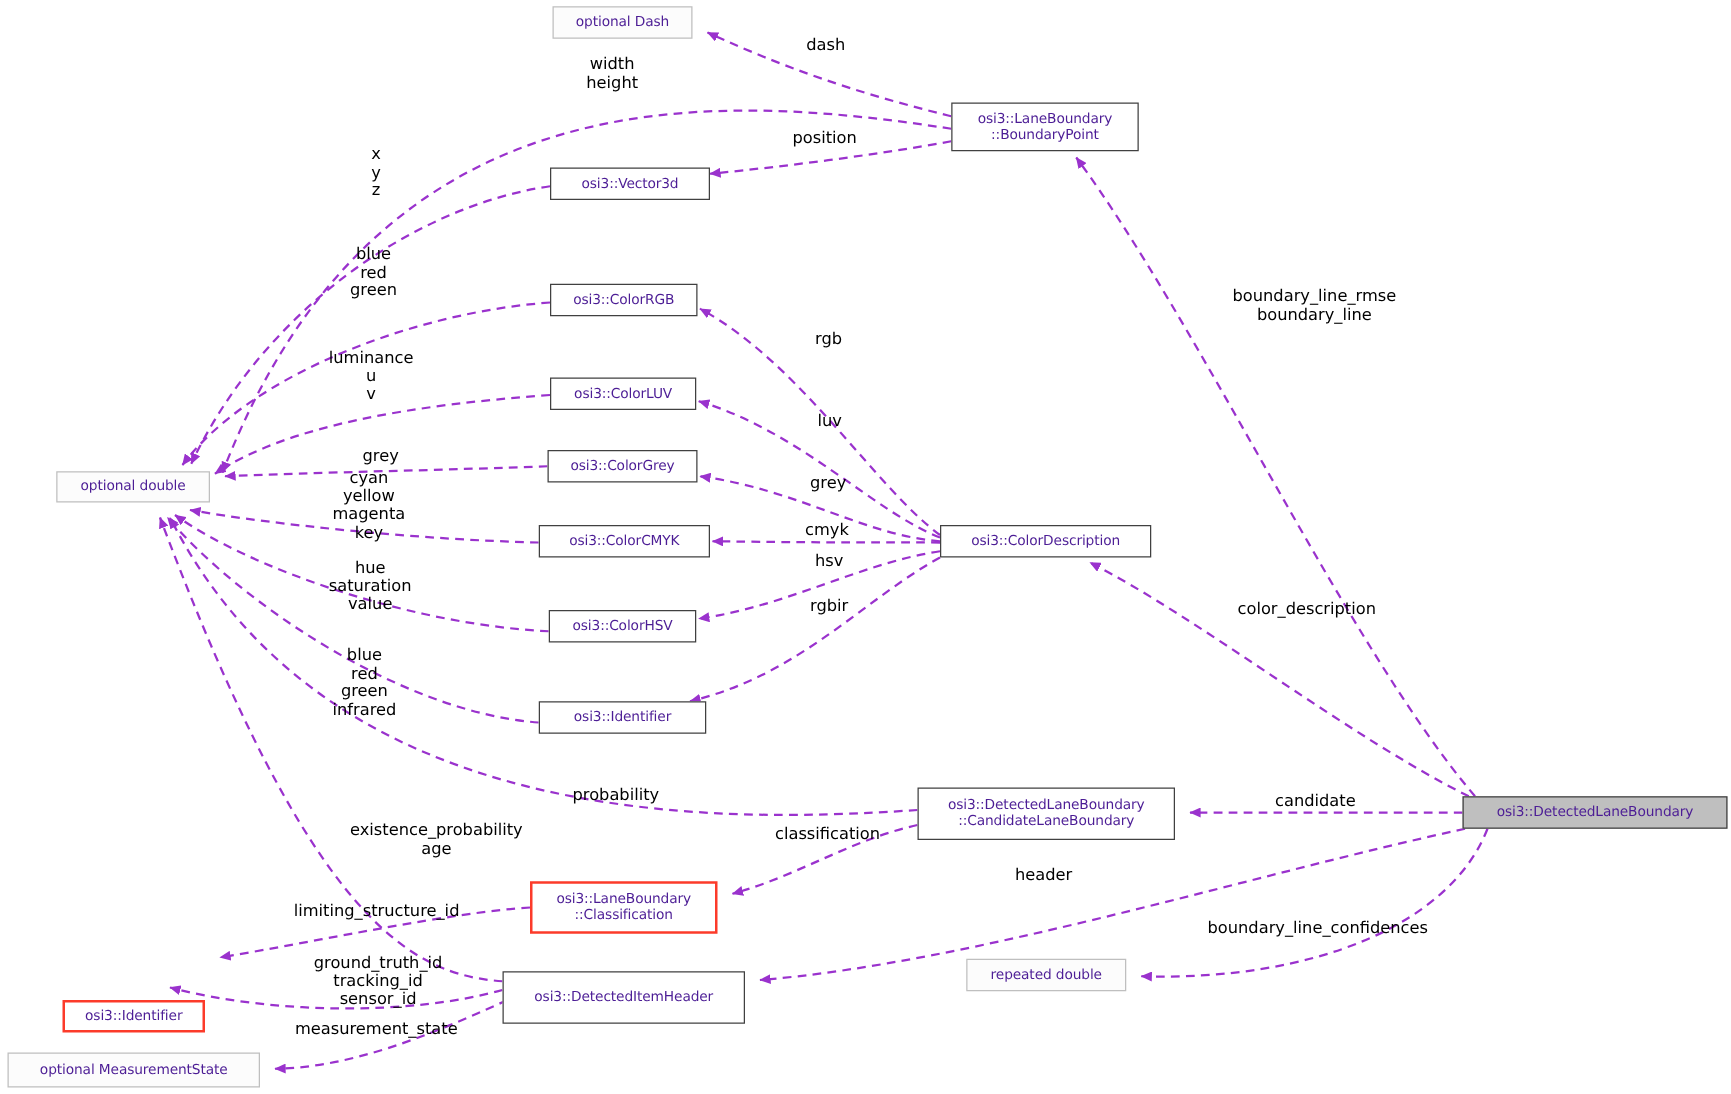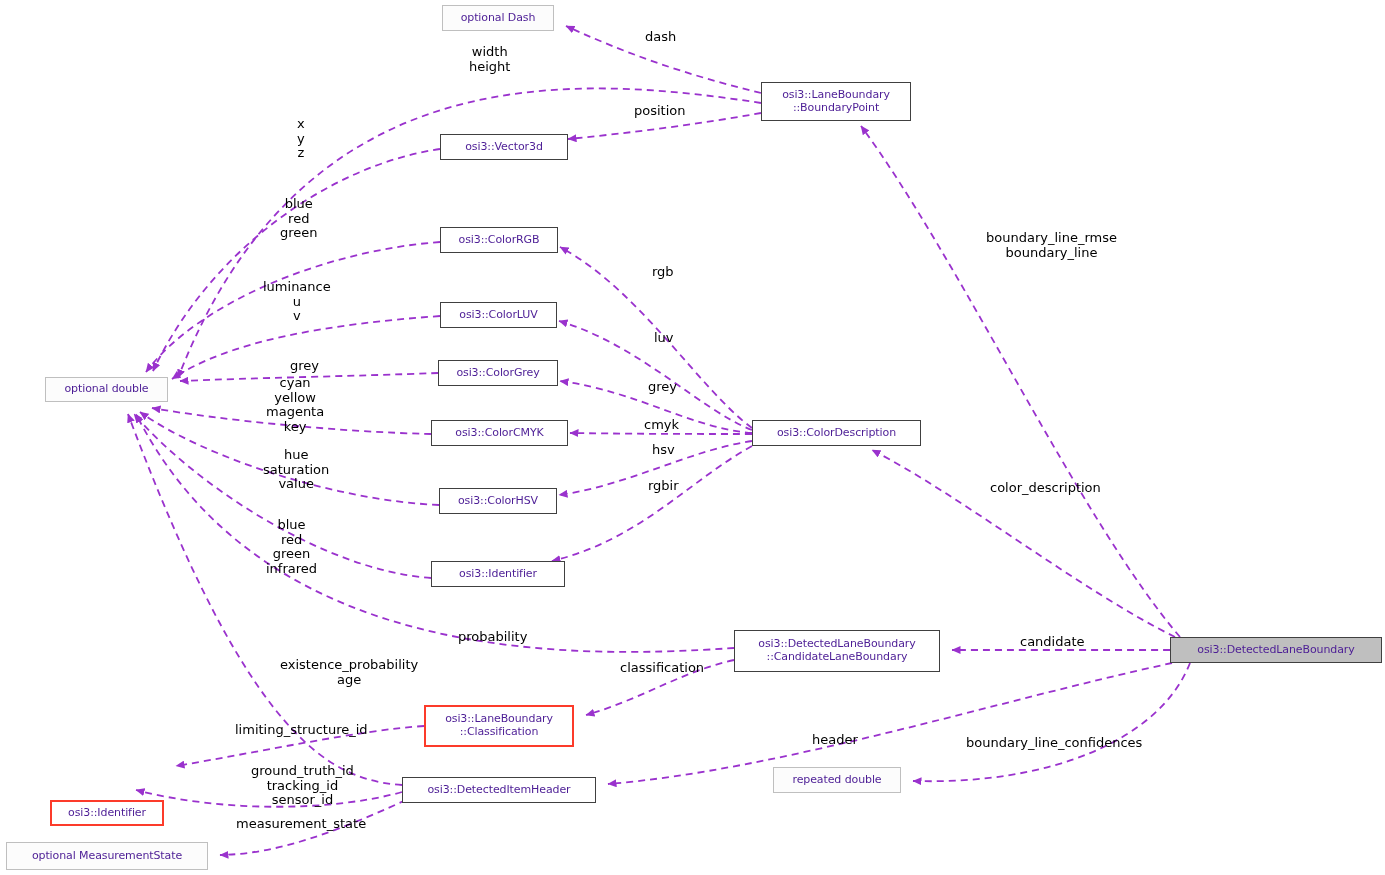--- a/index.html
+++ b/index.html
@@ -164,21 +164,21 @@
 
   <div class="node current" style="left:1170px; top:637px; width:212px; height:26px;">osi3::DetectedLaneBoundary</div>
 
   <div class="node highlight" style="left:424px; top:705px; width:150px; height:42px;">osi3::LaneBoundary
 ::Classification</div>
 
   <div class="node highlight" style="left:50px; top:800px; width:114px; height:26px;text-align:right;">osi3::Identifier</div>
 
   <div class="node light" style="left:773px; top:767px; width:128px; height:26px;">repeated double</div>
 
-  <div class="node solid" style="left:402px; top:777px; width:194px; height:26px;">osi3::DetectedItemHeader</div>
+  <div class="node solid" style="left:402px; top:777px; width:194px; height:42px;">osi3::DetectedItemHeader</div>
 
   <div class="node light" style="left:6px; top:842px; width:202px; height:28px;">optional MeasurementState</div>
 
   <div class="edge-label left" style="left:645px; top:30px;">dash</div>
   <div class="edge-label" style="left:469px; top:45px;">width
 height</div>
   <div class="edge-label left" style="left:634px; top:104px;">position</div>
   <div class="edge-label" style="left:297px; top:117px;">x
 y
 z</div>
@@ -207,21 +207,21 @@
 green
 infrared</div>
   <div class="edge-label" style="left:986px; top:231px;">boundary_line_rmse
 boundary_line</div>
   <div class="edge-label left" style="left:990px; top:481px;">color_description</div>
   <div class="edge-label left" style="left:458px; top:630px;">probability</div>
   <div class="edge-label left" style="left:1020px; top:635px;">candidate</div>
   <div class="edge-label" style="left:232px; top:658px;margin-left:48px;">existence_probability
 age</div>
   <div class="edge-label left" style="left:620px; top:661px;">classification</div>
-  <div class="edge-label left" style="left:812px; top:733px;">header</div>
+  <div class="edge-label left" style="left:812px; top:694px;">header</div>
   <div class="edge-label left" style="left:235px; top:723px;">limiting_structure_id</div>
   <div class="edge-label left" style="left:966px; top:736px;">boundary_line_confidences</div>
   <div class="edge-label" style="left:251px; top:764px;">ground_truth_id
 tracking_id
 sensor_id</div>
   <div class="edge-label left" style="left:236px; top:817px;">measurement_state</div>
 
 </div>
 
 </body></html>

